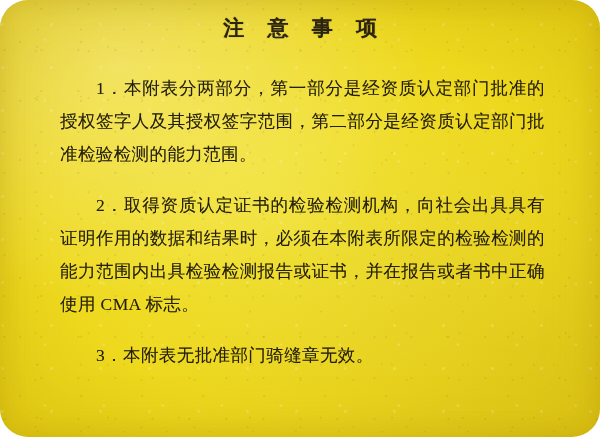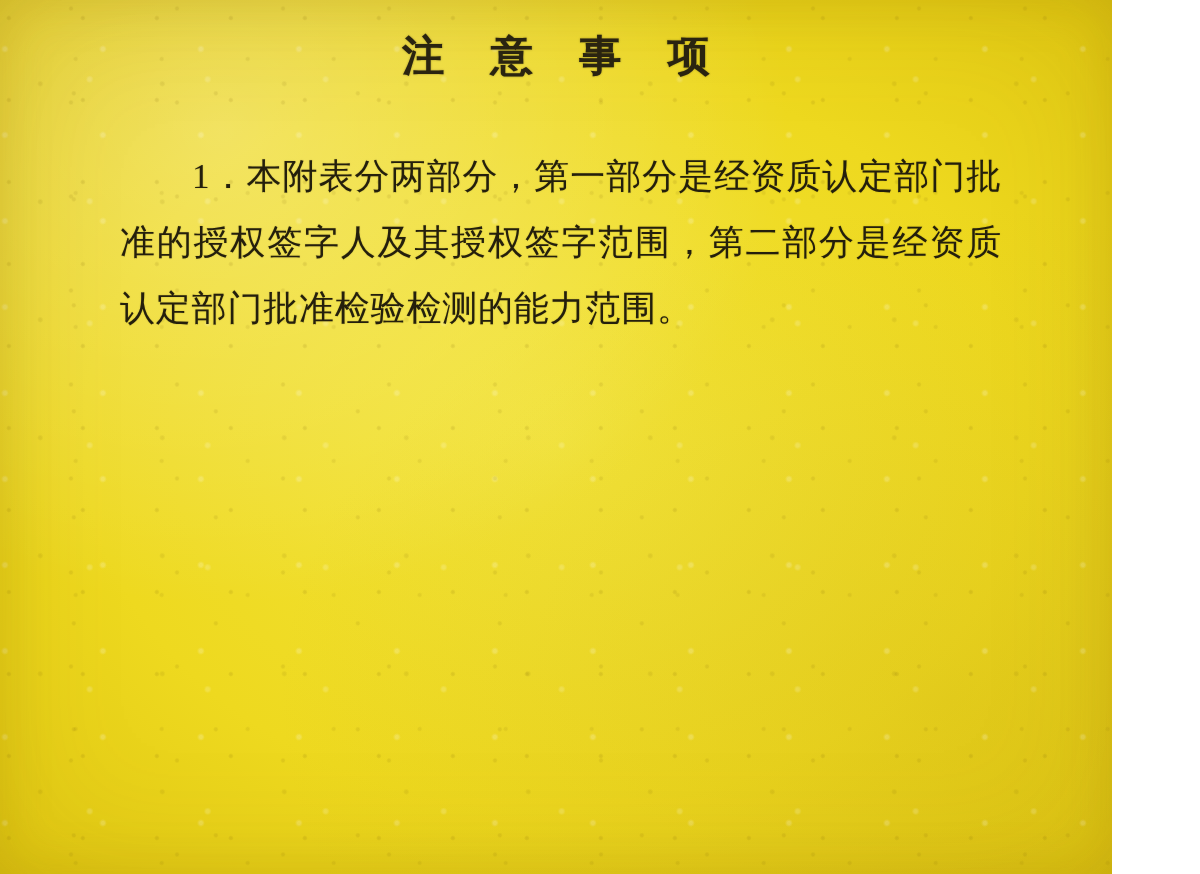--- a/index.html
+++ b/index.html
@@ -7,28 +7,29 @@
     padding: 0;
   }
   body {
     width: 600px;
     height: 437px;
     overflow: hidden;
     font-family: "Liberation Serif", "DejaVu Serif", serif;
   }
   #page {
     position: relative;
-    width: 556px;
+    width: 600px;
     height: 437px;
     background:
       radial-gradient(ellipse at 20% 15%, rgba(255,255,255,0.30) 0%, rgba(255,255,255,0) 45%),
       radial-gradient(ellipse at 85% 80%, rgba(190,160,20,0.22) 0%, rgba(190,160,20,0) 50%),
       radial-gradient(ellipse at 50% 50%, #f3e43a 0%, #eed91f 60%, #e0c712 100%);
     box-sizing: border-box;
     overflow: hidden;
+    border-radius: 28px;
   }
   
   #page::before {
     content: "";
     position: absolute;
     inset: 0;
     pointer-events: none;
     background-image:
       radial-gradient(circle at 12% 22%, rgba(120,95,10,0.16) 0.6px, rgba(0,0,0,0) 1.4px),
       radial-gradient(circle at 67% 9%, rgba(120,95,10,0.14) 0.6px, rgba(0,0,0,0) 1.4px),
@@ -87,16 +88,18 @@
 </head>
 <body>
 
 <div id="page">
   <div id="content">
 
     <h1 id="doc-title">注 意 事 项</h1>
 
     <div id="body-text">
       <p class="para indent">1．本附表分两部分，第一部分是经资质认定部门批准的授权签字人及其授权签字范围，第二部分是经资质认定部门批准检验检测的能力范围。</p>
+      <p class="para indent">2．取得资质认定证书的检验检测机构，向社会出具具有证明作用的数据和结果时，必须在本附表所限定的检验检测的能力范围内出具检验检测报告或证书，并在报告或者书中正确使用 CMA 标志。</p>
+      <p class="para indent">3．本附表无批准部门骑缝章无效。</p>
     </div>
 
   </div>
 </div>
 
 </body></html>

